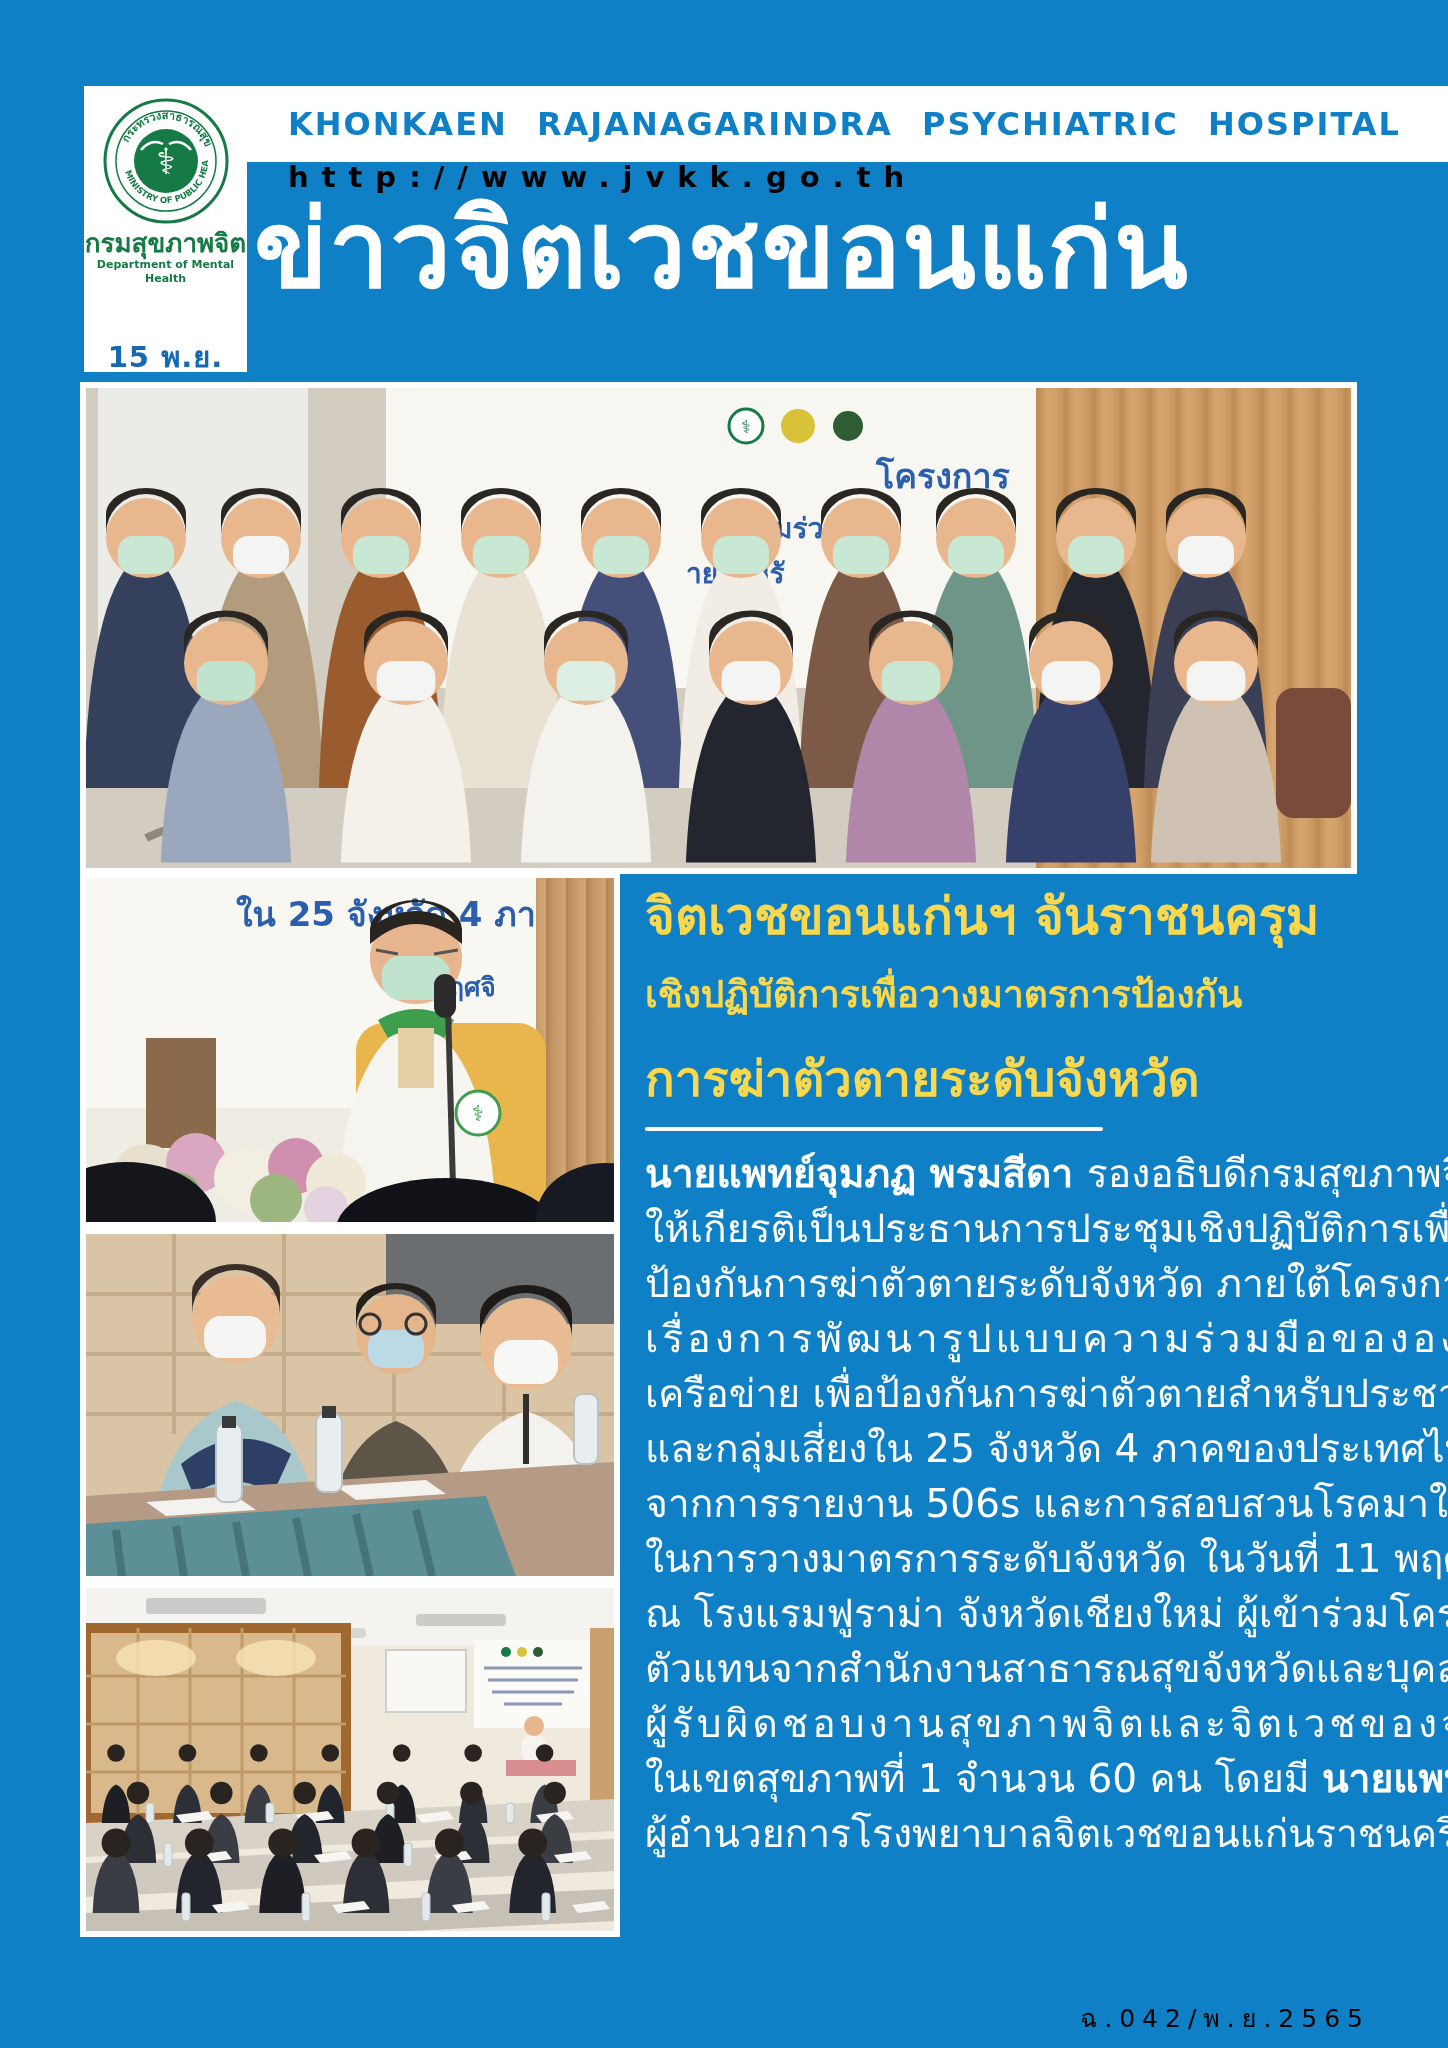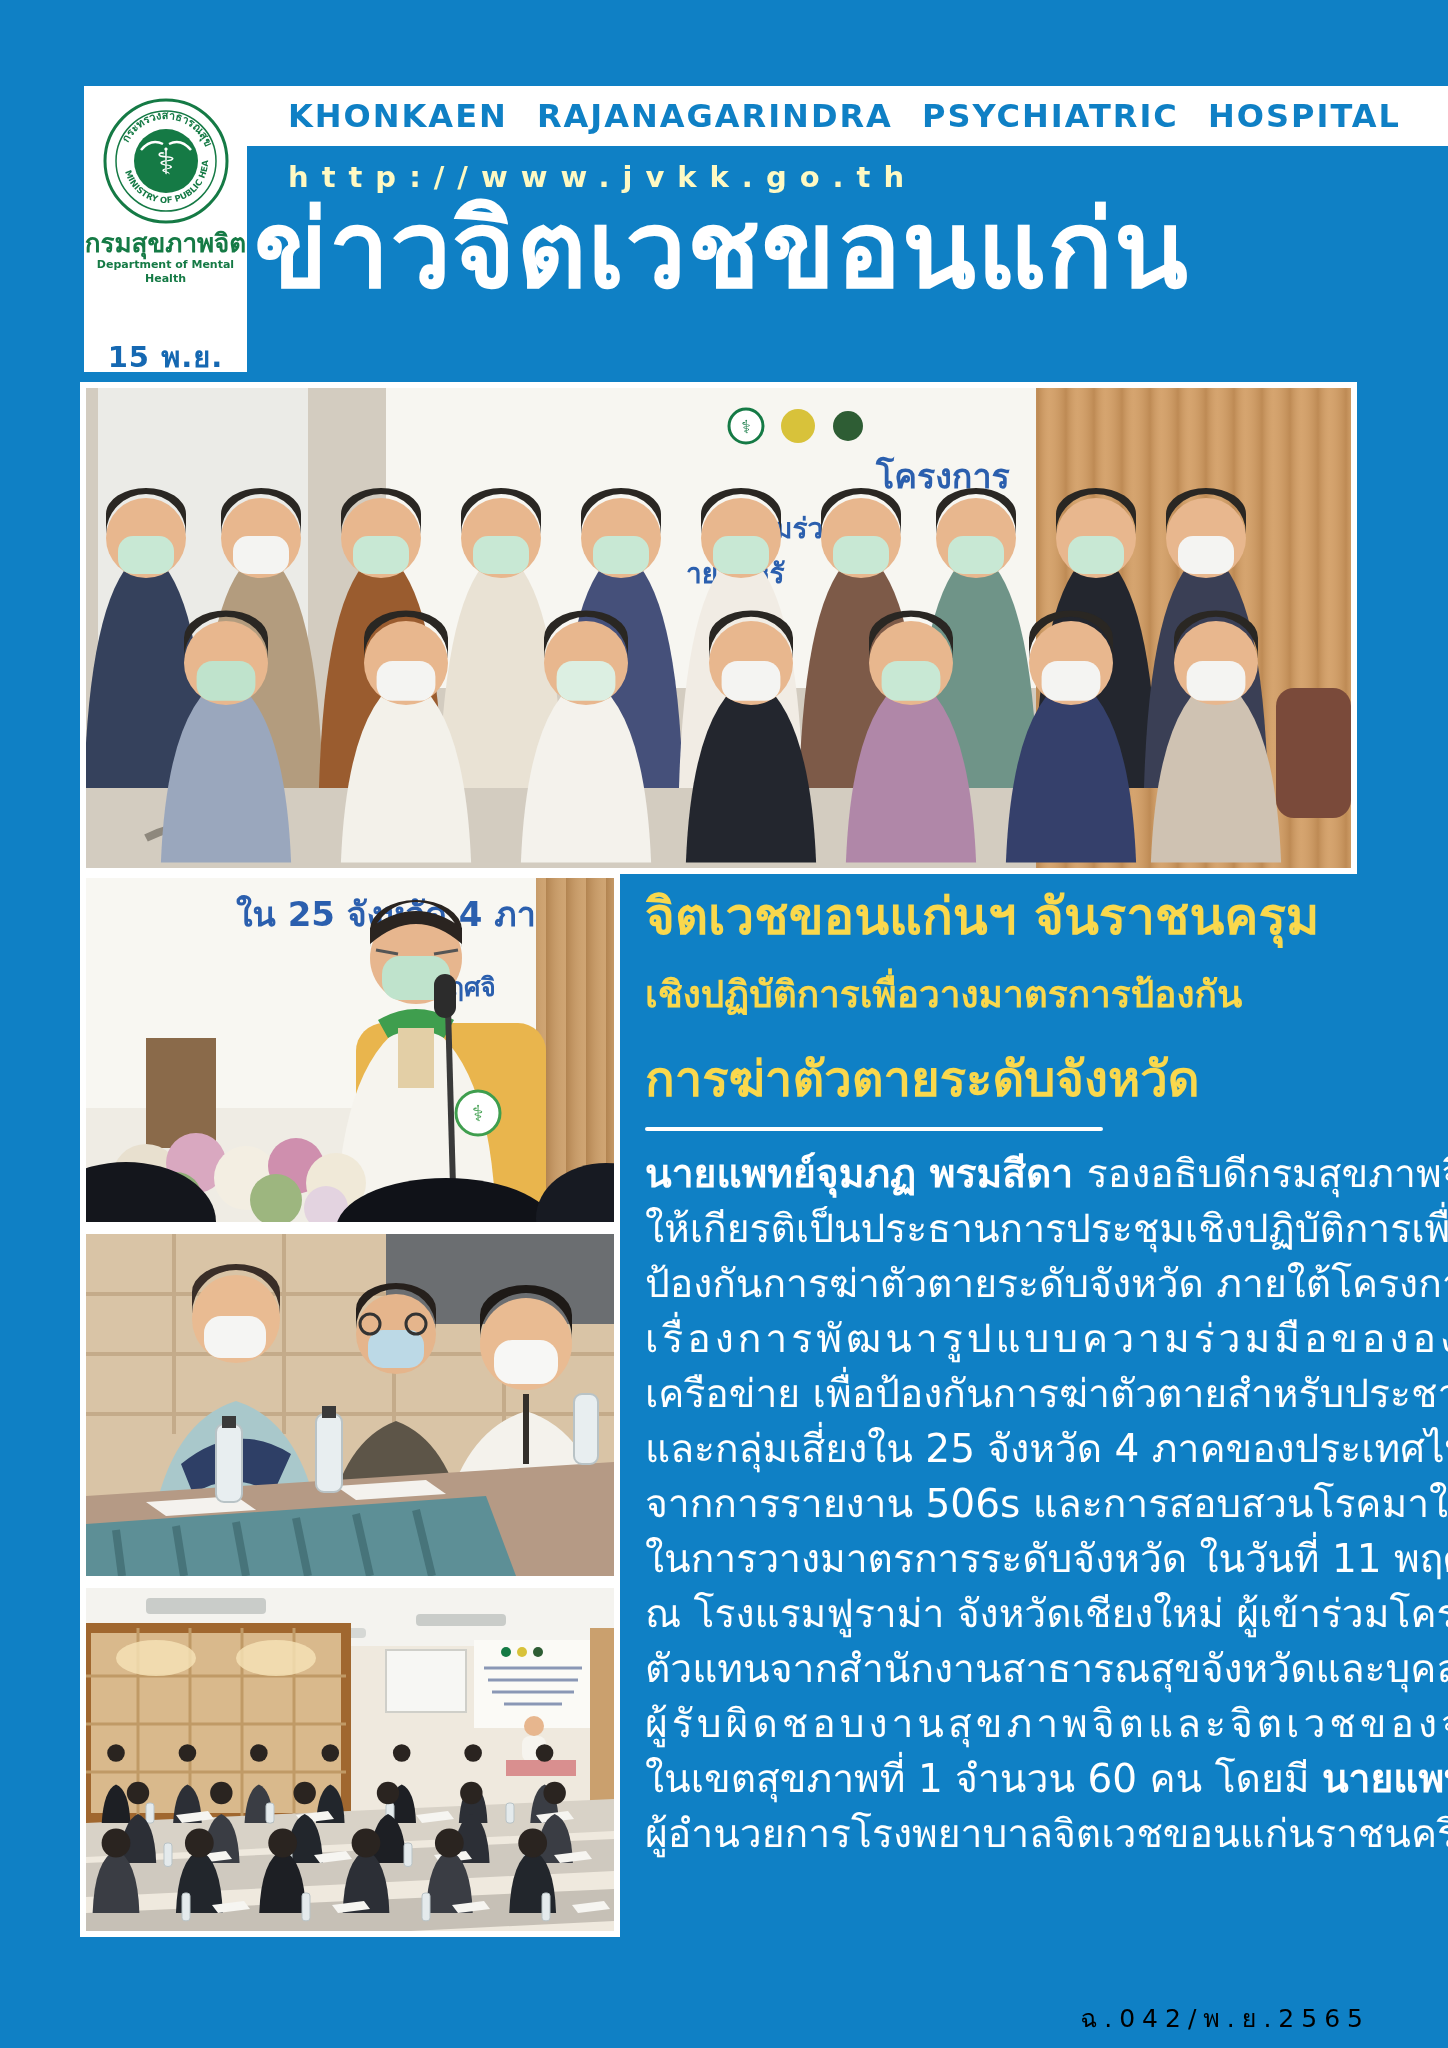--- a/index.html
+++ b/index.html
@@ -7,24 +7,24 @@
         font-family:"DejaVu Sans", sans-serif;}
   .abs{position:absolute;}
 
   
   .logo-box{left:84px;top:86px;width:163px;height:286px;background:#ffffff;text-align:center;}
   .seal{margin-top:12px;}
   .dept-th{font-size:26px;font-weight:bold;color:#157a45;line-height:30px;}
   .dept-en{font-size:11px;font-weight:bold;color:#157a45;line-height:14px;}
   .date{font-size:29px;font-weight:bold;color:#1568b2;margin-top:48px;letter-spacing:1px;}
 
-  .hospital-bar{left:232px;top:86px;right:0;height:60px;background:#ffffff;
+  .hospital-bar{left:232px;top:86px;right:0;height:76px;background:#ffffff;
                 display:flex;align-items:center;padding-left:56px;}
   .hospital-bar span{color:#0f80c5;font-size:32px;font-weight:bold;letter-spacing:2px;word-spacing:16px;white-space:nowrap;}
-  .url{left:288px;top:160px;color:#fef9c3;font-size:29px;font-weight:bold;letter-spacing:13px;white-space:nowrap;}
+  .url{left:288px;top:160px;color:#000000;font-size:29px;font-weight:bold;letter-spacing:13px;white-space:nowrap;}
   .news-title{left:254px;top:190px;width:1170px;color:#ffffff;font-size:108px;font-weight:800;
               letter-spacing:1px;white-space:nowrap;line-height:120px;}
 
   
   .photo{background:#cfc8bb;border:6px solid #ffffff;box-sizing:border-box;overflow:hidden;}
   .photo-main{left:80px;top:382px;width:1277px;height:492px;}
   .photo-2{left:80px;top:872px;width:540px;height:356px;}
   .photo-3{left:80px;top:1228px;width:540px;height:354px;}
   .photo-4{left:80px;top:1582px;width:540px;height:355px;}
   .photo svg{display:block;}

